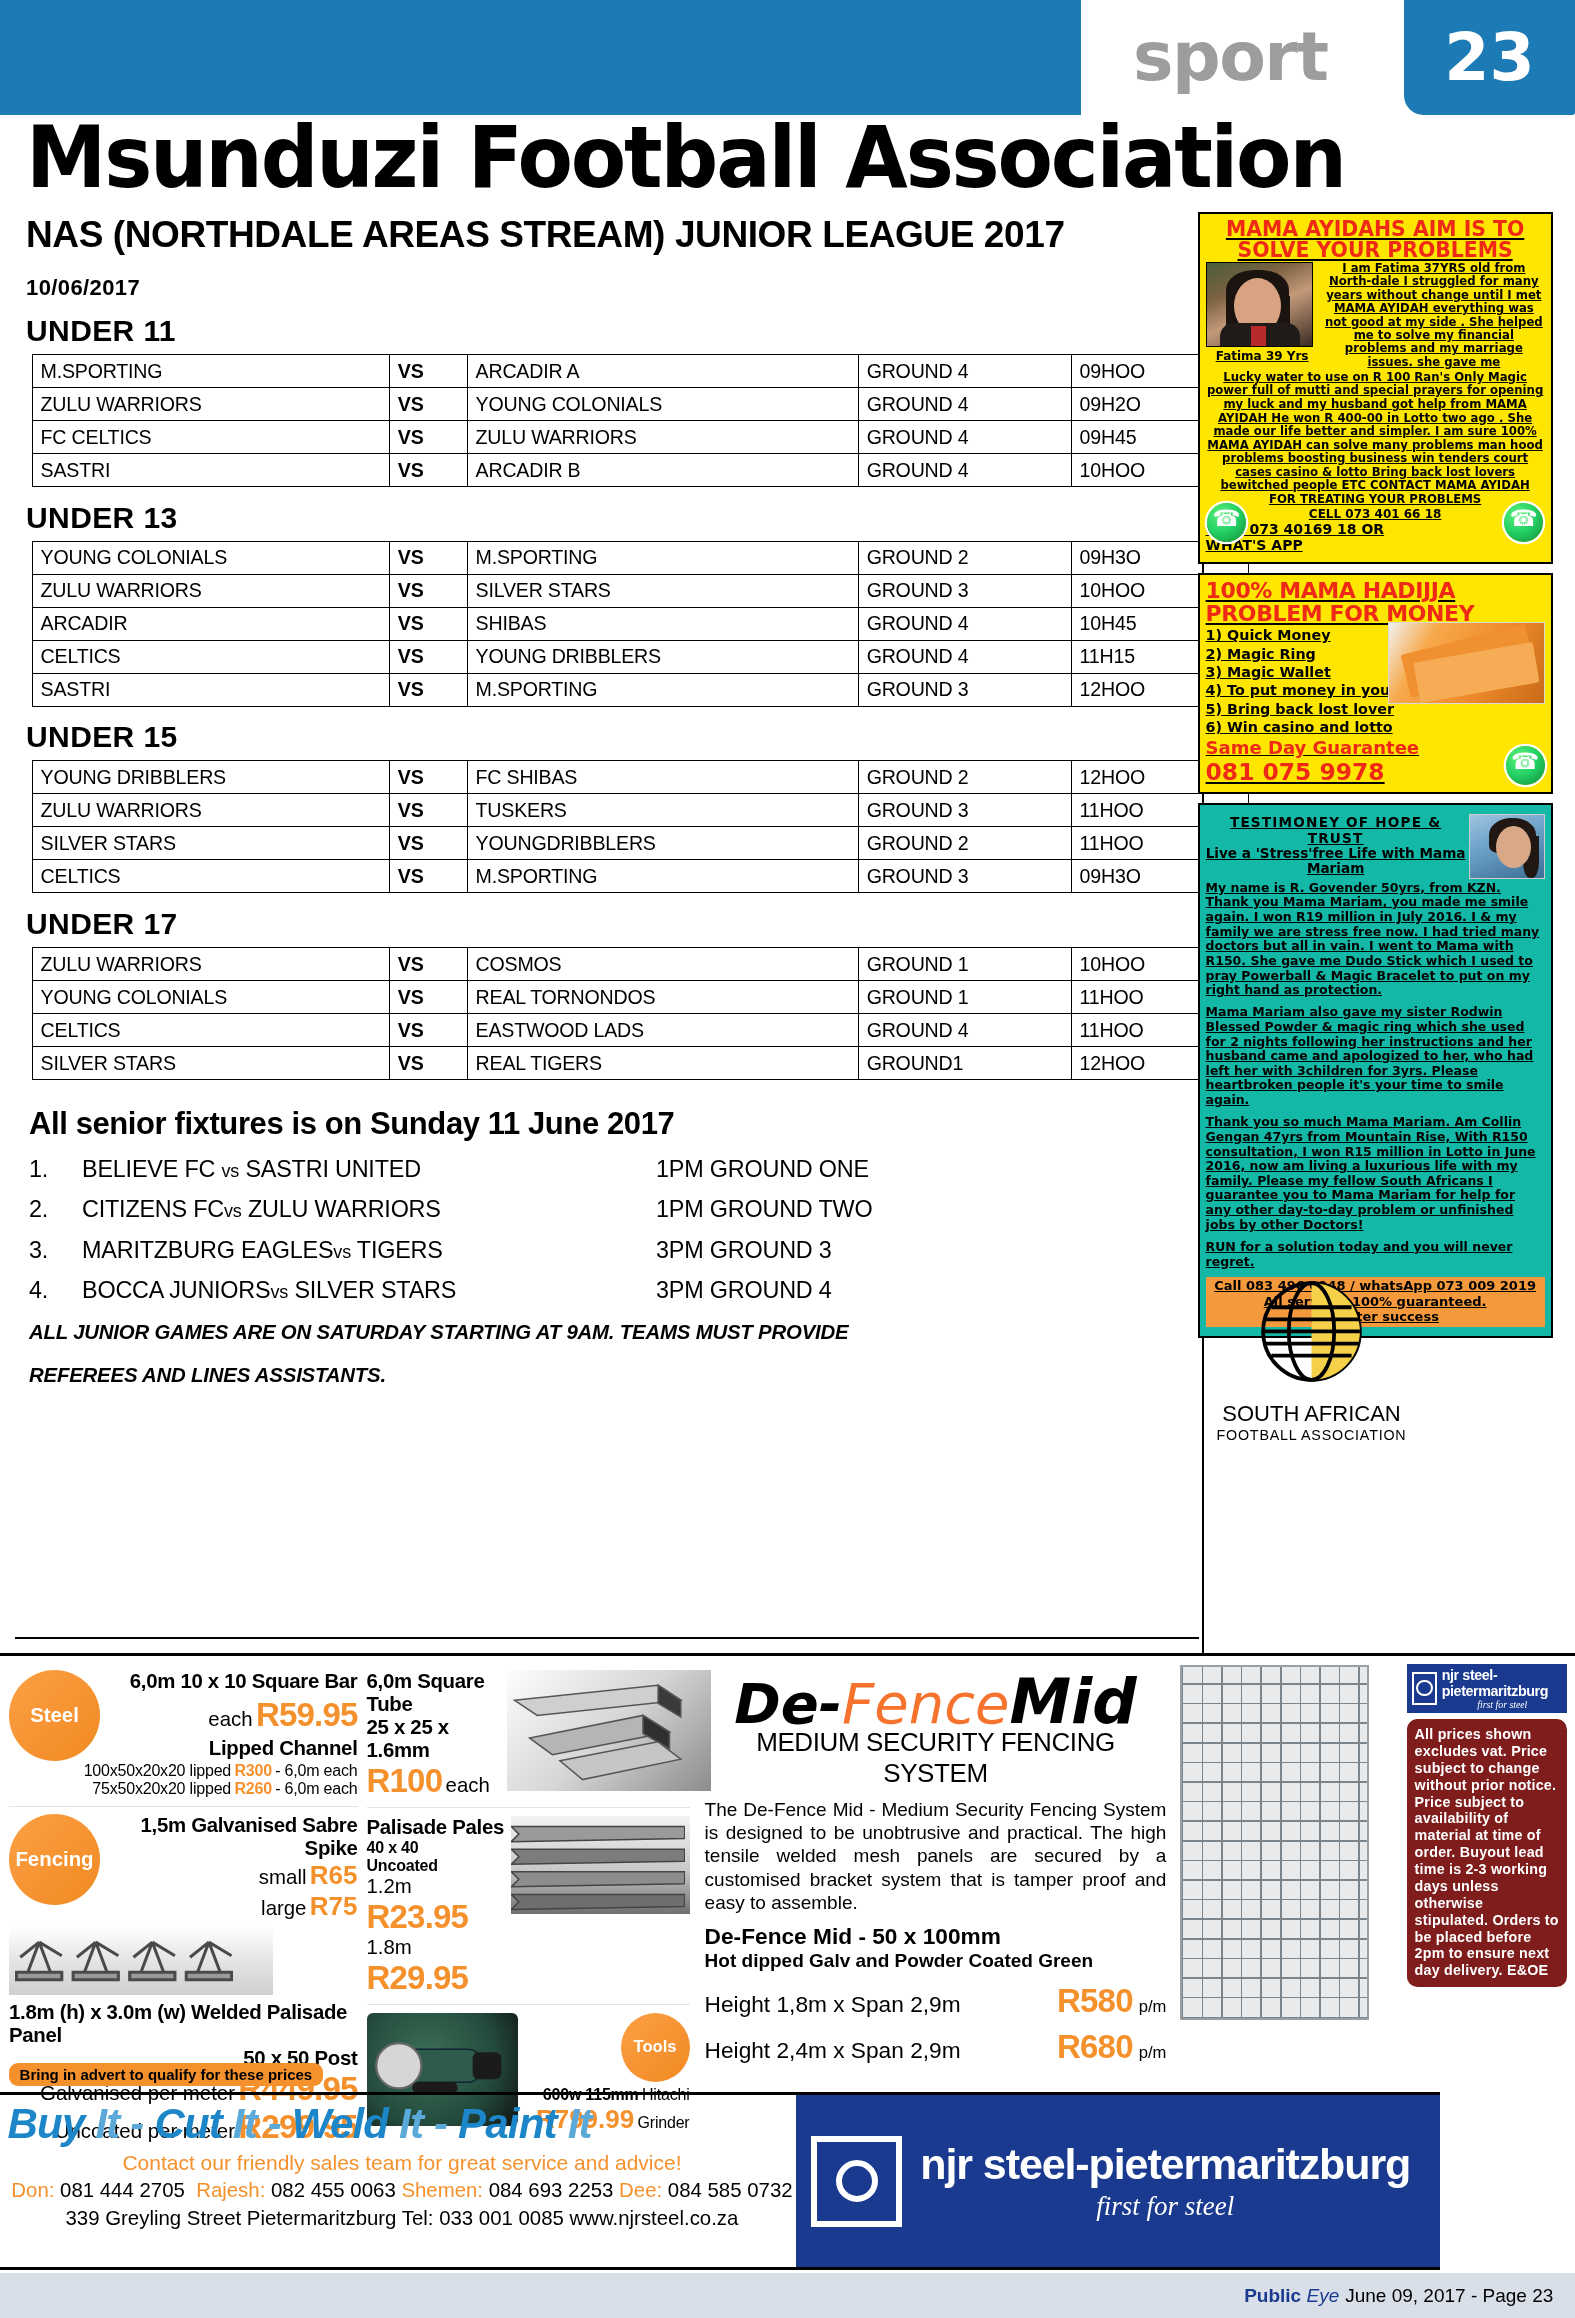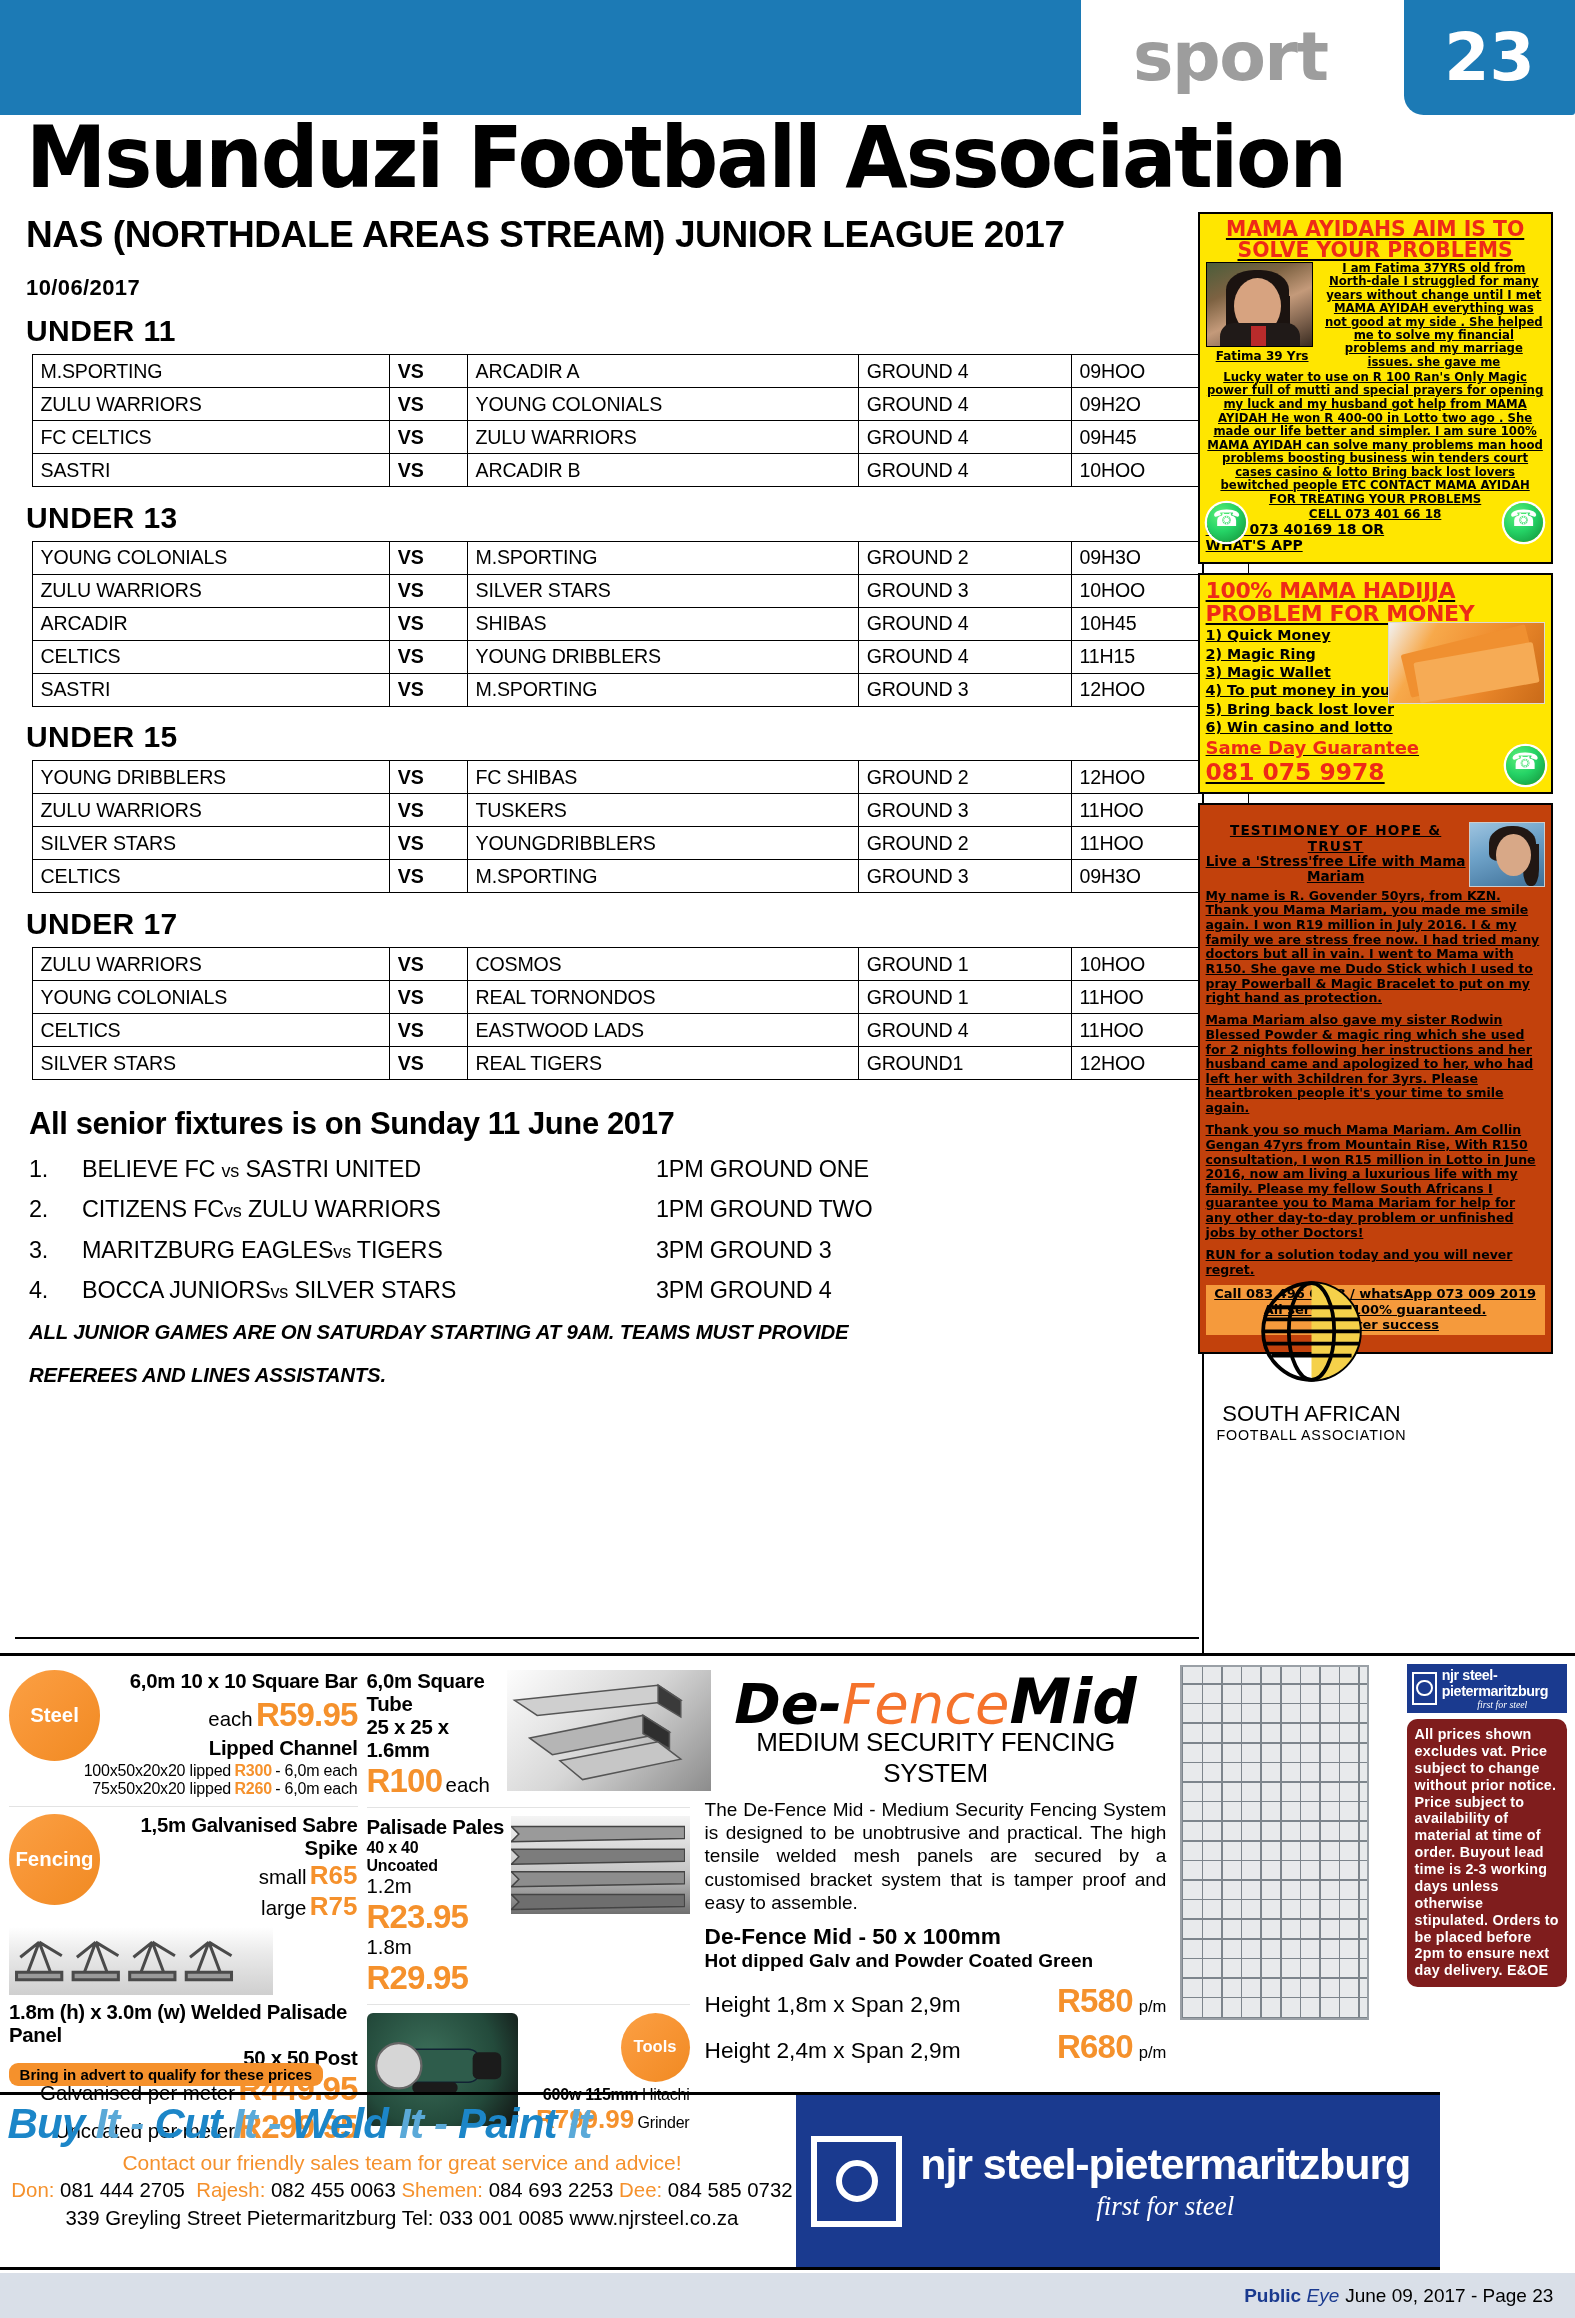--- a/index.html
+++ b/index.html
@@ -105,21 +105,21 @@
   .ad2-money { position:absolute; right:6px; top:47px; width:157px; height:82px;
                background:linear-gradient(120deg,#f2f2f2 0%,#f7a94b 25%,#ef8b2c 60%,#c96a18 100%);
                border:0.8px solid #d9d9d9; }
   .ad2-money .n1 { position:absolute; left:15px; top:16.6px; width:128px; height:44px; background:#f09030;
                    transform:rotate(-14deg); border-radius:2.3px; }
   .ad2-money .n2 { position:absolute; left:27px; top:29px; width:121px; height:41px; background:#f6ab55;
                    transform:rotate(-10deg); border-radius:2.3px; }
   .ad2-guar { color:#ee2a17; font-size:18px; font-weight:bold; font-family:"DejaVu Sans", sans-serif; }
   .ad2-phone { color:#ee2a17; font-size:23.4px; font-weight:bold; font-family:"DejaVu Sans", sans-serif; }
 
-  .ad3 { background:#c2410c; padding:17px 6px; }
+  .ad3 { background:#14b8a6; padding:9px 6px; }
   .ad3-title { font-size:13.6px; font-weight:bold; text-align:center; letter-spacing:1.2px;
                font-family:"DejaVu Sans", sans-serif; }
   .ad3-sub { font-size:13.6px; font-weight:bold; text-align:center; font-family:"DejaVu Sans", sans-serif;
              line-height:1.12;}
   .ad3-head { display:flex; gap:3px; }
   .ad3-photo { width:76px; height:65px; flex:none; border:0.8px solid #ccc;
                background:linear-gradient(160deg,#9ec4e0 0%,#6fa3c9 40%,#3d6e96 100%); position:relative; }
   .ad3-photo .f { position:absolute; left:26px; top:10.6px; width:35px; height:42px; border-radius:50%;
                   background:#d8a887; }
   .ad3-photo .h { position:absolute; left:19.6px; top:3px; width:47px; height:35px;

